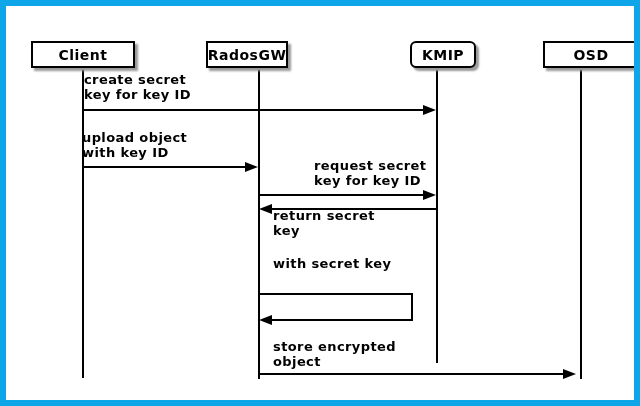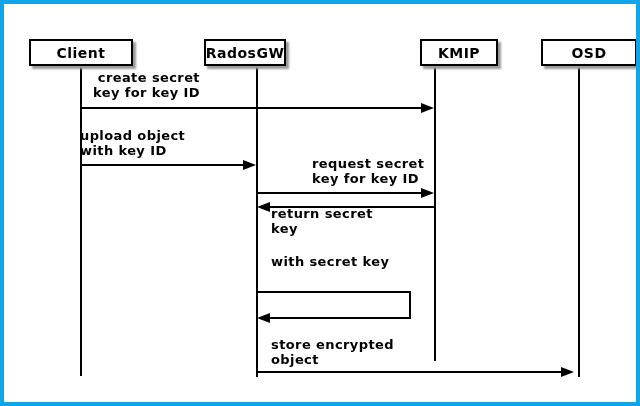--- a/index.html
+++ b/index.html
@@ -1,20 +1,20 @@
 <!DOCTYPE html>
 <html><head>
 <meta charset="utf-8">
 <style>
   html,body{margin:0;padding:0;background:#ffffff;}
   .page{
     position:relative;
     width:640px;height:406px;
     box-sizing:border-box;
-    border:4px solid #0ea5e9;
+    border:6px solid #0ea5e9;
     background:#ffffff;
     font-family:"DejaVu Sans", sans-serif;
     overflow:hidden;
   }
   .pbox{
     position:absolute;
     top:35px;height:27px;
     box-sizing:border-box;
     background:#ffffff;
     border:2px solid #000000;
@@ -58,33 +58,33 @@
 <body>
 
 <div class="page">
 
   <div class="pbox" style="left:25px;width:104px;">
     <span>Client</span>
   </div>
   <div class="pbox" style="left:200px;width:82px;">
     <span>RadosGW</span>
   </div>
-  <div class="pbox" style="left:416px;width:78px;">
+  <div class="pbox" style="left:404px;width:66px;border-radius:6px;">
     <span>KMIP</span>
   </div>
   <div class="pbox" style="left:537px;width:96px;">
     <span>OSD</span>
   </div>
 
   <div class="lifeline" style="left:76px;top:62px;height:310px;"></div>
   <div class="lifeline" style="left:252px;top:62px;height:311px;"></div>
   <div class="lifeline" style="left:430px;top:62px;height:295px;"></div>
   <div class="lifeline" style="left:574px;top:62px;height:311px;"></div>
 
-  <div class="mlabel" style="left:89px;top:66px;text-align:right;">
+  <div class="mlabel" style="left:78px;top:66px;">
     <div>create secret</div>
     <div>key for key ID</div>
   </div>
   <div class="shaft" style="left:77px;top:103px;width:340px;"></div>
   <div class="head-r" style="left:417px;top:99px;"></div>
 
   <div class="mlabel" style="left:76px;top:124px;">
     <div>upload object</div>
     <div>with key ID</div>
   </div>

